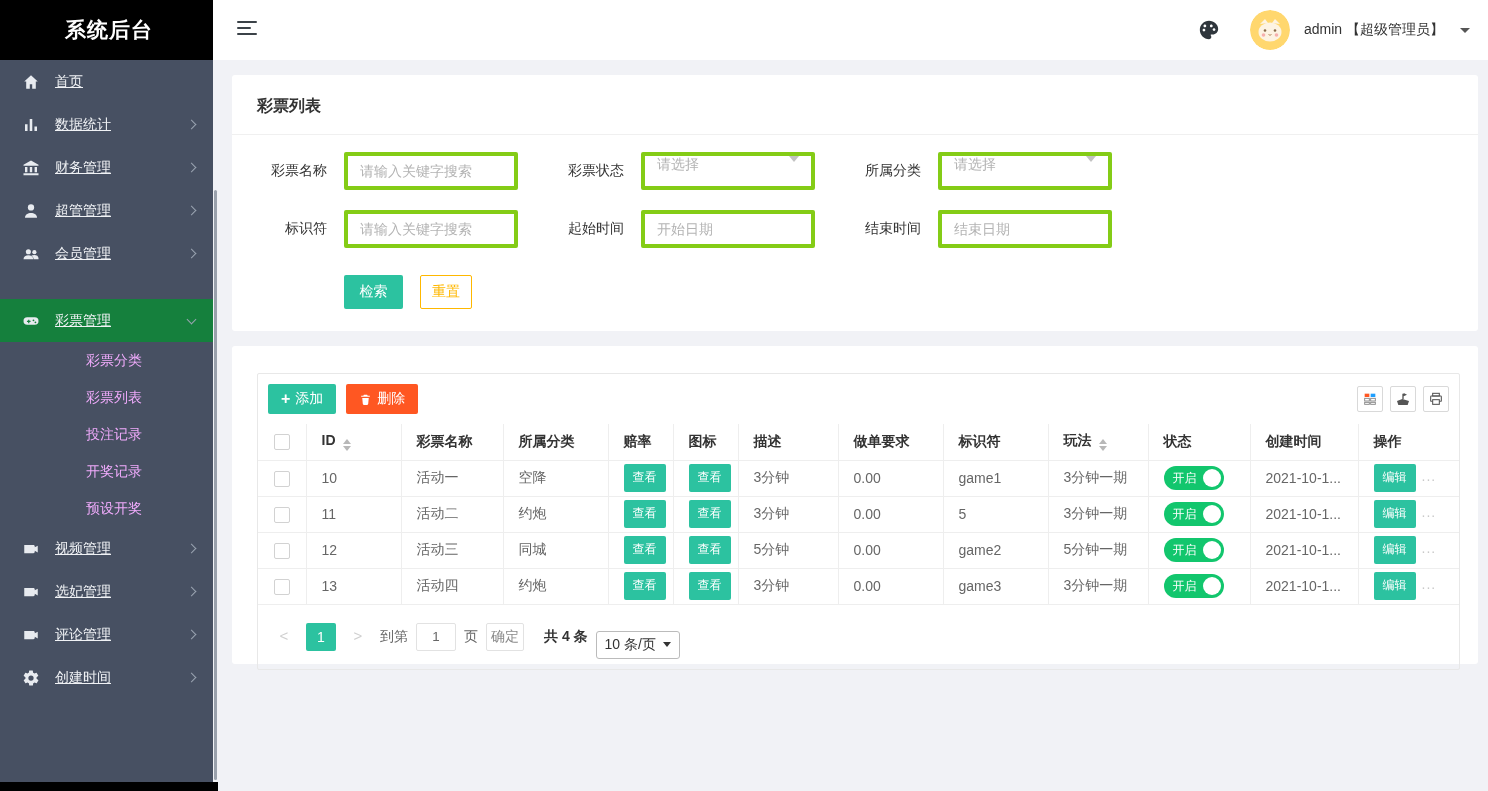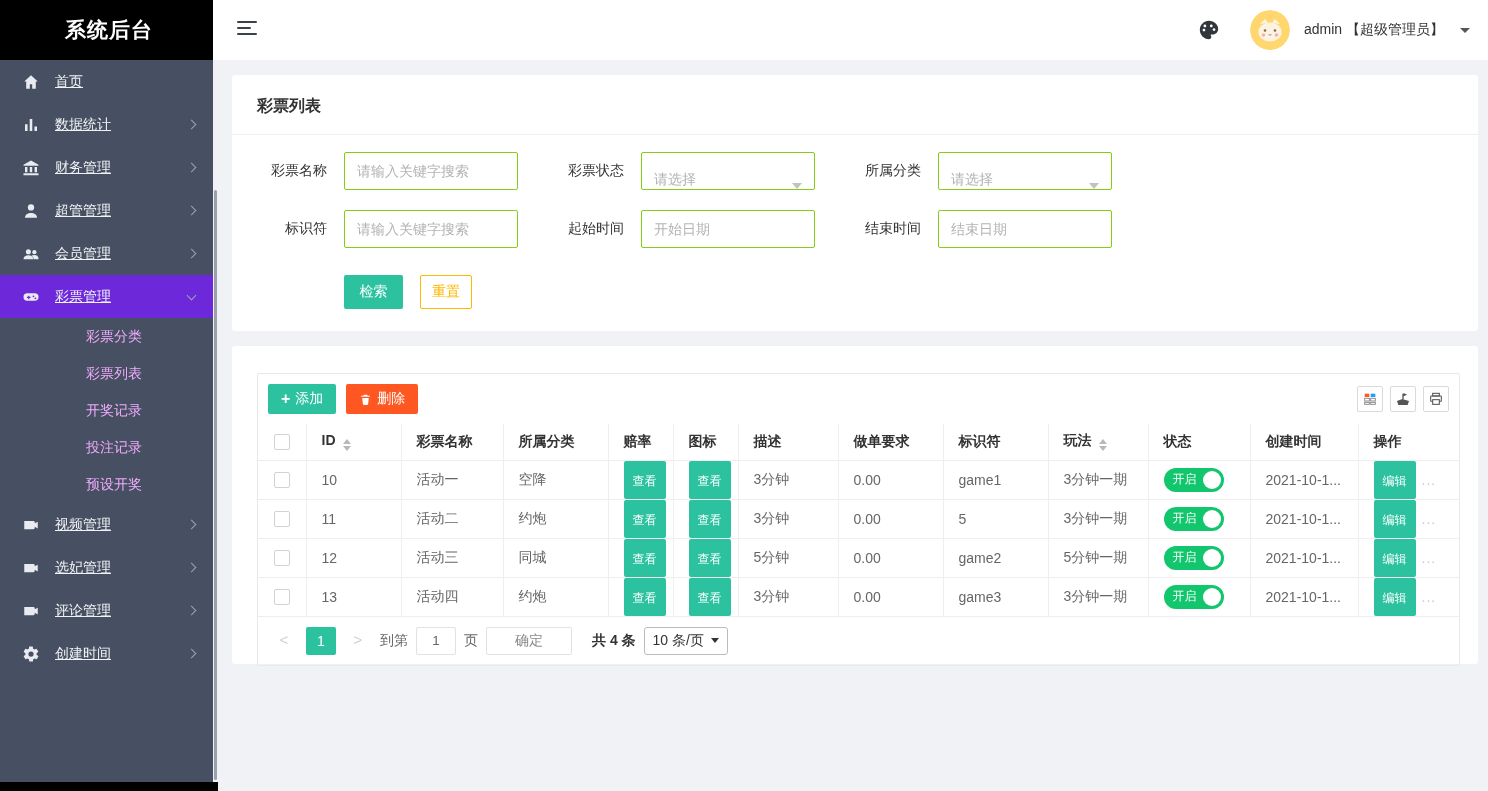--- a/index.html
+++ b/index.html
@@ -5,21 +5,21 @@
   * { margin:0; padding:0; box-sizing:border-box; }
   html,body { width:1488px; height:791px; overflow:hidden;
     font-family:"Liberation Sans","DejaVu Sans",sans-serif; font-size:14px; color:#333; background:#f1f2f6; }
 
   
   .sidebar { position:absolute; left:0; top:0; width:218px; height:791px; background:#475062; z-index:5; }
   .logo { height:60px; line-height:60px; background:#000000; color:#fff; font-size:21px; font-weight:bold;
     text-align:center; letter-spacing:1px; }
   .nav { position:absolute; top:60px; left:0; right:5px; bottom:9px; overflow:hidden; }
   .nav-item { display:flex; align-items:center; height:43px; padding:0 18px 0 22px; color:#f0f2f5; cursor:pointer;text-decoration:underline; }
-  .nav-item.active { background:#6d28d9; }
+  .nav-item.active { background:#15803d;margin-top:24px; }
   .nav-icon { width:18px; height:18px; margin-right:15px; display:inline-flex; }
   .nav-icon svg { width:18px; height:18px; fill:#e8ebf0; }
   .nav-label { font-size:14px; }
   .chev { margin-left:auto; width:7px; height:7px; border-right:1.6px solid #9aa3b1; border-bottom:1.6px solid #9aa3b1; }
   .chev.right { transform:rotate(-45deg); }
   .chev.down  { transform:rotate(45deg); margin-top:-3px; }
   .nav-sub { height:37px; line-height:37px; padding-left:86px; color:#f0abfc; font-size:14px; cursor:pointer; }
   .sidebar-strip { position:absolute; left:0; bottom:0; width:218px; height:9px; background:#000; }
   .sidebar-scroll { position:absolute; right:0; top:60px; width:5px; height:722px; background:#f1f2f6; }
   .sidebar-scroll .thumb { position:absolute; left:1px; top:130px; width:3px; height:590px; background:#9aa1ac; border-radius:2px; }
@@ -42,25 +42,25 @@
   .content { position:absolute; left:218px; right:0; top:60px; bottom:0; background:#f1f2f6; overflow:hidden; }
   .card { background:#fff; border-radius:3px; margin:15px 10px 0 14px; }
   .card.filter-card { height:256px; }
   .card-title { font-size:16px; font-weight:bold; color:#333; padding:21px 25px 17px; }
   .divider { height:1px; background:#f0f0f0; }
 
   .filter-body { padding:17px 25px 0; }
   .f-row { display:flex; margin-bottom:20px; }
   .f-group { display:flex; align-items:center; margin-right:36px; }
   .f-label { width:70px; text-align:right; margin-right:17px; color:#333; white-space:nowrap; }
-  .f-input, .f-select { width:174px; height:38px; border:1px solid #84cc16; border-radius:2px; background:#fff; }
+  .f-input, .f-select { width:174px; height:38px; border:4px solid #84cc16; border-radius:2px; background:#fff; }
   .f-input { padding:0 12px; font-size:14px; color:#333; outline:none;
     font-family:"Liberation Sans","DejaVu Sans",sans-serif; }
   .f-input::placeholder { color:#b3b3b3; }
-  .f-select { display:flex; align-items:flex-end; padding:0 12px; color:#b3b3b3; cursor:pointer; position:relative; }
+  .f-select { display:flex; align-items:flex-start; padding:0 12px; color:#b3b3b3; cursor:pointer; position:relative; }
   .sel-caret { position:absolute; right:12px; width:0; height:0; border-left:5px solid transparent;
     border-right:5px solid transparent; border-top:6px solid #c2c2c2; }
   .filter-actions { padding:7px 0 0 112px; display:flex; gap:17px; }
   .btn { border:none; border-radius:2px; cursor:pointer; font-size:14px;
     font-family:"Liberation Sans","DejaVu Sans",sans-serif; }
   .btn-search { width:59px; height:34px; background:var(--accent); color:#fff; }
   .btn-reset { width:52px; height:34px; background:#fff; border:1px solid #ffb800; color:#ffb800; }
 
   
   .card.table-card { height:318px; padding:27px 18px 0 25px; }
@@ -80,36 +80,36 @@
     overflow:hidden; white-space:nowrap; }
   th { color:#333; font-weight:bold; background:#fff; border-top:none; }
   th:first-child, td:first-child { border-left:none; text-align:center; padding:0; }
   th:last-child, td:last-child { border-right:none; }
   .checkbox { width:16px; height:16px; border:1px solid #d2d2d2; border-radius:2px; background:#fff;
     display:inline-block; vertical-align:middle; cursor:pointer; }
   .sort { display:inline-flex; flex-direction:column; gap:2px; margin-left:7px; vertical-align:1px; }
   .sort b { width:0; height:0; border-left:4px solid transparent; border-right:4px solid transparent; }
   .sort .up { border-bottom:5px solid #b8b8b8; }
   .sort .dn { border-top:5px solid #b8b8b8; }
-  .btn-mini { display:inline-block; height:38px; line-height:26px; padding:7px 9px; background:var(--accent);
+  .btn-mini { display:inline-block; height:28px; line-height:26px; padding:0 9px; background:var(--accent);
     color:#fff; font-size:12px; border-radius:2px; cursor:pointer; }
   .switch { display:inline-flex; align-items:center; width:60px; height:24px; background:var(--switch); border-radius:12px;
     color:#fff; font-size:12px; padding-left:9px; position:relative; cursor:pointer; }
   .switch .knob { position:absolute; right:3px; width:18px; height:18px; background:#fff; border-radius:50%; }
   .more-dots { color:#c9c9c9; margin-left:6px; letter-spacing:1px; }
 
   .pagination { display:flex; align-items:center; padding:10px 12px; gap:8px; font-size:14px; color:#666; }
   .pg-arrow { width:28px; height:28px; line-height:26px; text-align:center; color:#cfcfcf; cursor:pointer; font-size:15px; }
   .pg-page { width:30px; height:28px; line-height:28px; text-align:center; background:var(--accent); color:#fff; border-radius:2px; cursor:pointer; }
   .pg-input { width:40px; height:28px; border:1px solid #e2e2e2; border-radius:2px; text-align:center; color:#666; outline:none;
     font-family:"Liberation Sans","DejaVu Sans",sans-serif; }
-  .pg-confirm { height:28px; padding:0 28px; background:#fff; border:1px solid #e2e2e2; border-radius:2px; color:#8a8a8a; }
+  .pg-confirm { height:28px; padding:0 4px; background:#fff; border:1px solid #e2e2e2; border-radius:2px; color:#8a8a8a; }
   .pg-total { font-weight:bold; color:#333; margin-left:12px; }
   .pg-size { height:28px; border:1px solid #bbb; border-radius:3px; display:inline-flex; align-items:center;
-    padding:0 8px; gap:7px; color:#333; cursor:pointer; }
+    padding:0 8px; gap:7px; color:#333; cursor:pointer;margin-top:16px; }
   .pg-size .v-caret { width:0; height:0; border-left:4px solid transparent; border-right:4px solid transparent;
     border-top:5px solid #333; }
 </style>
 </head>
 <body>
 
 <aside class="sidebar">
   <div class="logo">系统后台</div>
   <nav class="nav" id="sidebar-nav">
       <div class="nav-item">
@@ -164,22 +164,22 @@
     <span class="nav-icon">
           <svg viewBox="0 0 24 24">
             <path fill-rule="evenodd" d="M7 7h10a5 5 0 010 10H7A5 5 0 017 7zm1.2 3.2h1.6v1.6h1.6v1.6h-1.6V15H8.2v-1.6H6.6v-1.6h1.6zM15.3 9.9a1.2 1.2 0 110 2.4 1.2 1.2 0 010-2.4zm2.6 2.6a1.2 1.2 0 110 2.4 1.2 1.2 0 010-2.4z"></path>
           </svg>
         </span>
     <span class="nav-label">彩票管理</span>
     <span class="chev down"></span>
   </div>
       <div class="nav-sub">彩票分类</div>
       <div class="nav-sub">彩票列表</div>
+      <div class="nav-sub">投注记录</div>
       <div class="nav-sub">开奖记录</div>
-      <div class="nav-sub">投注记录</div>
       <div class="nav-sub">预设开奖</div>
       <div class="nav-item">
     <span class="nav-icon">
           <svg viewBox="0 0 24 24">
             <path d="M3 6.5h12.2c1 0 1.8.8 1.8 1.8v1.4l4-2.2v9l-4-2.2v1.4c0 1-.8 1.8-1.8 1.8H3z"></path>
           </svg>
         </span>
     <span class="nav-label">视频管理</span>
     <span class="chev right"></span>
   </div>

